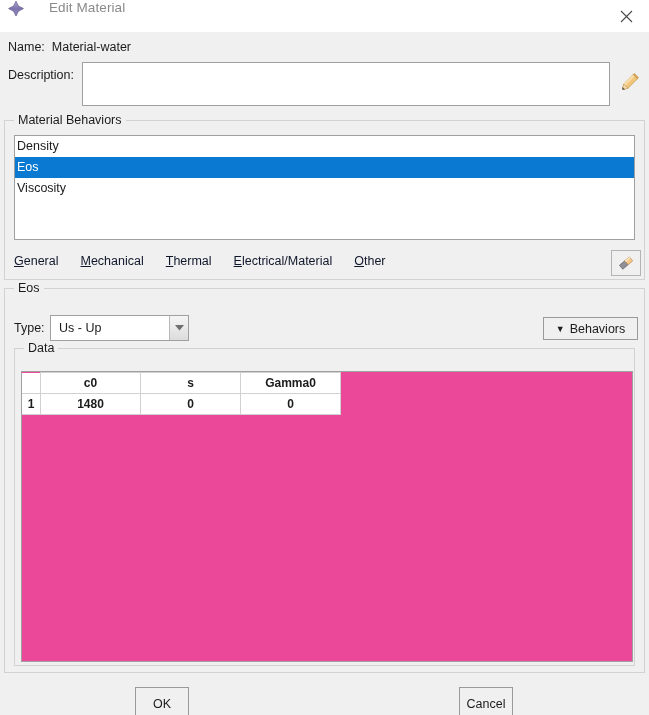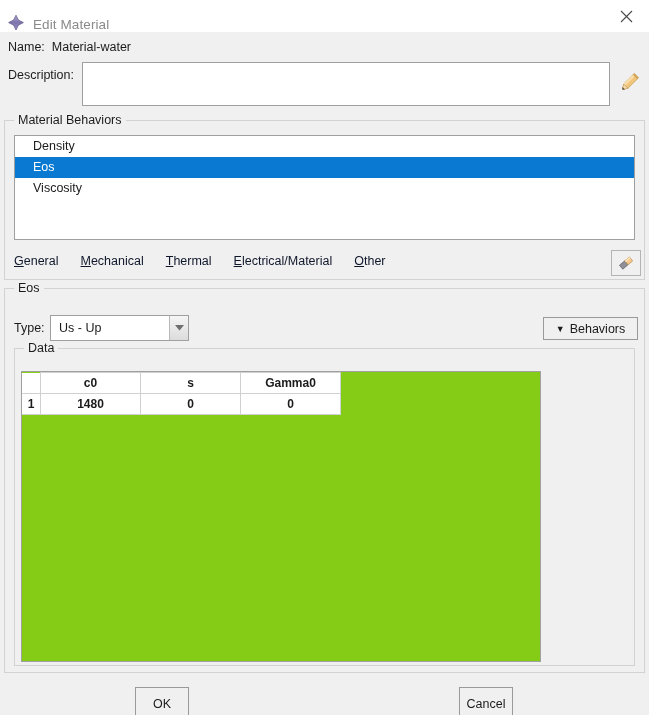--- a/index.html
+++ b/index.html
@@ -25,21 +25,22 @@
     box-sizing: border-box;
   }
 
   
   .titlebar {
     position: absolute;
     left: 0; top: 0;
     width: 649px; height: 32px;
     background: #ffffff;
     display: flex;
-    align-items: flex-end;
+    align-items: flex-start;
+    gap: 16px;
   }
   .title-icon {
     width: 18px; height: 18px;
     margin-left: 7px;
     position: relative;
     flex: none;
   }
   .title-text {
     margin-left: 8px;
     font-size: 13.5px;
@@ -120,21 +121,21 @@
     left: 9px; top: 14px;
     width: 621px; height: 105px;
     background: #ffffff;
     border: 1px solid #a0a0a0;
     box-sizing: border-box;
     overflow: hidden;
   }
   .list-item {
     height: 21px;
     line-height: 21px;
-    padding-left: 18px;
+    padding-left: 2px;
     font-size: 12.5px;
     color: #1b1b1b;
     white-space: nowrap;
     cursor: default;
   }
   .list-item.selected {
     background: #0a79d1;
     color: #ffffff;
   }
 
@@ -220,22 +221,22 @@
     font-size: 9px;
     line-height: 1;
     position: relative;
     top: 1px;
   }
 
   
   .table-panel {
     position: absolute;
     left: 21px; top: 371px;
-    width: 520px; height: 291px;
-    background: #84cc16;
+    width: 612px; height: 291px;
+    background: #ec4899;
     border: 1px solid #a0a0a0;
     box-sizing: border-box;
     overflow: hidden;
   }
   table.data-table {
     border-collapse: collapse;
     table-layout: fixed;
   }
   table.data-table th,
   table.data-table td {

